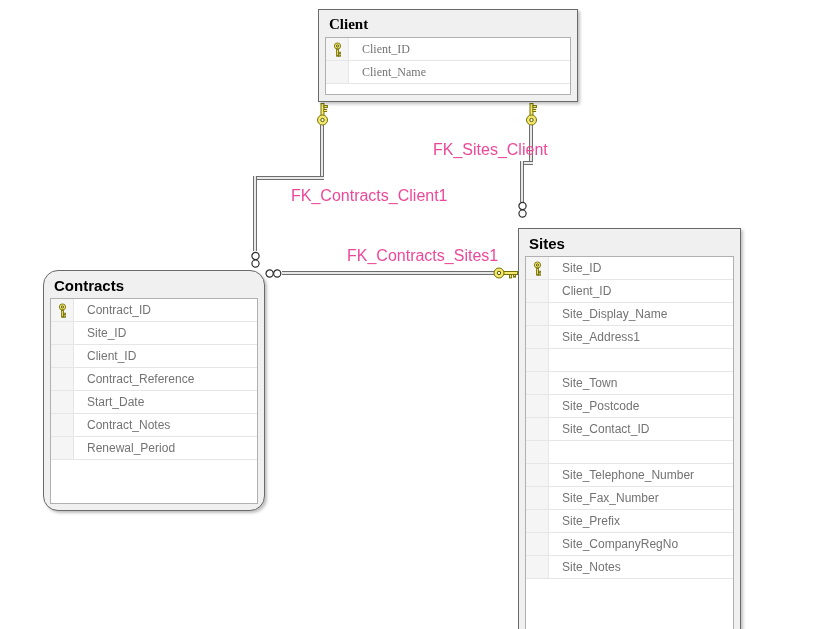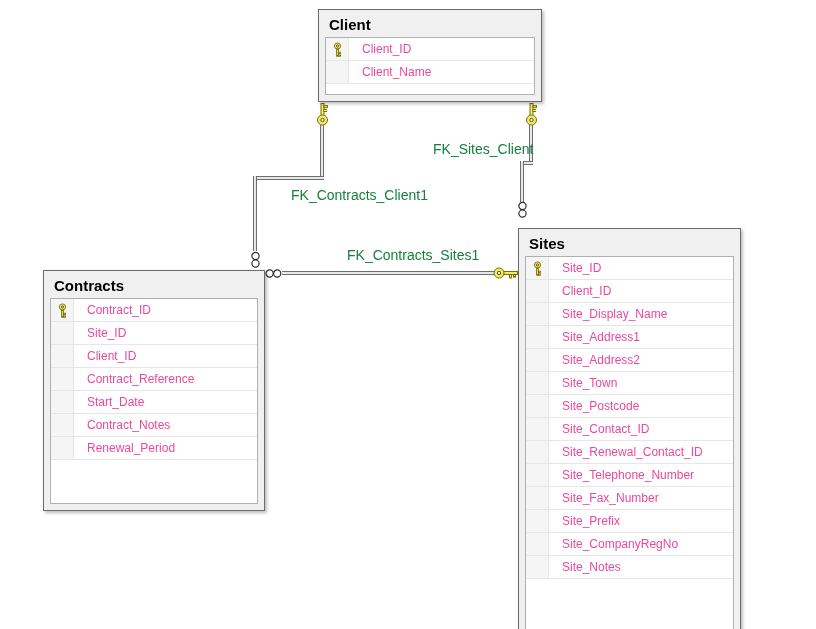--- a/index.html
+++ b/index.html
@@ -31,37 +31,37 @@
     display:flex; height:23px; box-sizing:border-box;
     border-bottom:1px solid #e6e6e6; align-items:stretch;
   }
   .icon-cell {
     width:22px; flex:0 0 22px; background:#f5f5f5;
     border-right:1px solid #e6e6e6;
     display:flex; align-items:center; justify-content:center;
   }
   .field-name {
     flex:1; display:flex; align-items:center;
-    padding-left:13px; font-size:12px; color:#ec4899;
+    padding-left:13px; font-size:12px; color:#737373;
     white-space:nowrap; overflow:hidden;
   }
 
   
   .conn-v {
     position:absolute; width:2px;
     border-left:1px solid #6e6e6e; border-right:1px solid #6e6e6e;
     background:#e8e8e8;
   }
   .conn-h {
     position:absolute; height:2px;
     border-top:1px solid #6e6e6e; border-bottom:1px solid #6e6e6e;
     background:#e8e8e8;
   }
   .fk-label {
-    position:absolute; font-size:14px; color:#15803d; white-space:nowrap;
+    position:absolute; font-size:16px; color:#ec4899; white-space:nowrap;
   }
   .endpoint { position:absolute; }
 
   
   .kf { fill:#f2e96d; stroke:#77700a; stroke-width:1; }
   .kh { fill:#fbfbe8; stroke:#5c5600; stroke-width:1; }
   .inf { fill:#ffffff; stroke:#2e2e2e; stroke-width:1.2; }
   .pk-icon .kf { stroke-width:0.9; }
 </style>
 </head>
@@ -108,21 +108,21 @@
   </svg>
   <svg class="endpoint" style="left:493px; top:266px;" width="25" height="14" viewBox="0 0 25 14">
     <rect class="kf" x="10.5" y="5.5" width="14" height="3"></rect>
     <rect class="kf" x="16.5" y="8.5" width="2.1" height="3.4"></rect>
     <rect class="kf" x="20.5" y="8.5" width="2" height="2.6"></rect>
     <circle class="kf" cx="6" cy="7" r="5"></circle>
     <circle class="kh" cx="6" cy="7" r="1.7"></circle>
   </svg>
   <div class="fk-label" style="left:339px; top:247px;margin-left:8px;">FK_Contracts_Sites1</div>
 
-  <div class="table-frame" style="left:318px; top:9px; width:224px; height:93px;">
+  <div class="table-frame" style="left:318px; top:9px; width:260px; height:93px;font-family:Liberation Serif, serif;">
     <div class="table-title">Client</div>
     <div class="table-grid">
         <div class="grid-row">
     <div class="icon-cell">
       <svg class="pk-icon" width="9" height="15" viewBox="0 0 9 15">
         <circle class="kf" cx="4.5" cy="4" r="3.1"></circle>
         <circle class="kh" cx="4.5" cy="4" r="1.1"></circle>
         <rect class="kf" x="3.6" y="7" width="1.8" height="7.2"></rect>
         <rect class="kf" x="5.4" y="10.2" width="2.1" height="1.3"></rect>
         <rect class="kf" x="5.4" y="12.9" width="2.1" height="1.3"></rect>
@@ -138,21 +138,21 @@
         <rect class="kf" x="3.6" y="7" width="1.8" height="7.2"></rect>
         <rect class="kf" x="5.4" y="10.2" width="2.1" height="1.3"></rect>
         <rect class="kf" x="5.4" y="12.9" width="2.1" height="1.3"></rect>
       </svg>
     </div>
     <div class="field-name">Client_Name</div>
   </div>
       </div>
   </div>
 
-  <div class="table-frame" style="left:43px; top:270px; width:222px; height:241px;">
+  <div class="table-frame" style="left:43px; top:270px; width:222px; height:241px;border-radius:15px;">
     <div class="table-title">Contracts</div>
     <div class="table-grid">
         <div class="grid-row">
     <div class="icon-cell">
       <svg class="pk-icon" width="9" height="15" viewBox="0 0 9 15">
         <circle class="kf" cx="4.5" cy="4" r="3.1"></circle>
         <circle class="kh" cx="4.5" cy="4" r="1.1"></circle>
         <rect class="kf" x="3.6" y="7" width="1.8" height="7.2"></rect>
         <rect class="kf" x="5.4" y="10.2" width="2.1" height="1.3"></rect>
         <rect class="kf" x="5.4" y="12.9" width="2.1" height="1.3"></rect>
@@ -289,21 +289,20 @@
         <div class="grid-row">
     <div class="icon-cell">
       <svg class="pk-icon" width="9" height="15" viewBox="0 0 9 15" style="visibility: hidden;">
         <circle class="kf" cx="4.5" cy="4" r="3.1"></circle>
         <circle class="kh" cx="4.5" cy="4" r="1.1"></circle>
         <rect class="kf" x="3.6" y="7" width="1.8" height="7.2"></rect>
         <rect class="kf" x="5.4" y="10.2" width="2.1" height="1.3"></rect>
         <rect class="kf" x="5.4" y="12.9" width="2.1" height="1.3"></rect>
       </svg>
     </div>
-    <div class="field-name">Site_Address2</div>
   </div>
         <div class="grid-row">
     <div class="icon-cell">
       <svg class="pk-icon" width="9" height="15" viewBox="0 0 9 15" style="visibility: hidden;">
         <circle class="kf" cx="4.5" cy="4" r="3.1"></circle>
         <circle class="kh" cx="4.5" cy="4" r="1.1"></circle>
         <rect class="kf" x="3.6" y="7" width="1.8" height="7.2"></rect>
         <rect class="kf" x="5.4" y="10.2" width="2.1" height="1.3"></rect>
         <rect class="kf" x="5.4" y="12.9" width="2.1" height="1.3"></rect>
       </svg>
@@ -337,21 +336,20 @@
         <div class="grid-row">
     <div class="icon-cell">
       <svg class="pk-icon" width="9" height="15" viewBox="0 0 9 15" style="visibility: hidden;">
         <circle class="kf" cx="4.5" cy="4" r="3.1"></circle>
         <circle class="kh" cx="4.5" cy="4" r="1.1"></circle>
         <rect class="kf" x="3.6" y="7" width="1.8" height="7.2"></rect>
         <rect class="kf" x="5.4" y="10.2" width="2.1" height="1.3"></rect>
         <rect class="kf" x="5.4" y="12.9" width="2.1" height="1.3"></rect>
       </svg>
     </div>
-    <div class="field-name">Site_Renewal_Contact_ID</div>
   </div>
         <div class="grid-row">
     <div class="icon-cell">
       <svg class="pk-icon" width="9" height="15" viewBox="0 0 9 15" style="visibility: hidden;">
         <circle class="kf" cx="4.5" cy="4" r="3.1"></circle>
         <circle class="kh" cx="4.5" cy="4" r="1.1"></circle>
         <rect class="kf" x="3.6" y="7" width="1.8" height="7.2"></rect>
         <rect class="kf" x="5.4" y="10.2" width="2.1" height="1.3"></rect>
         <rect class="kf" x="5.4" y="12.9" width="2.1" height="1.3"></rect>
       </svg>

